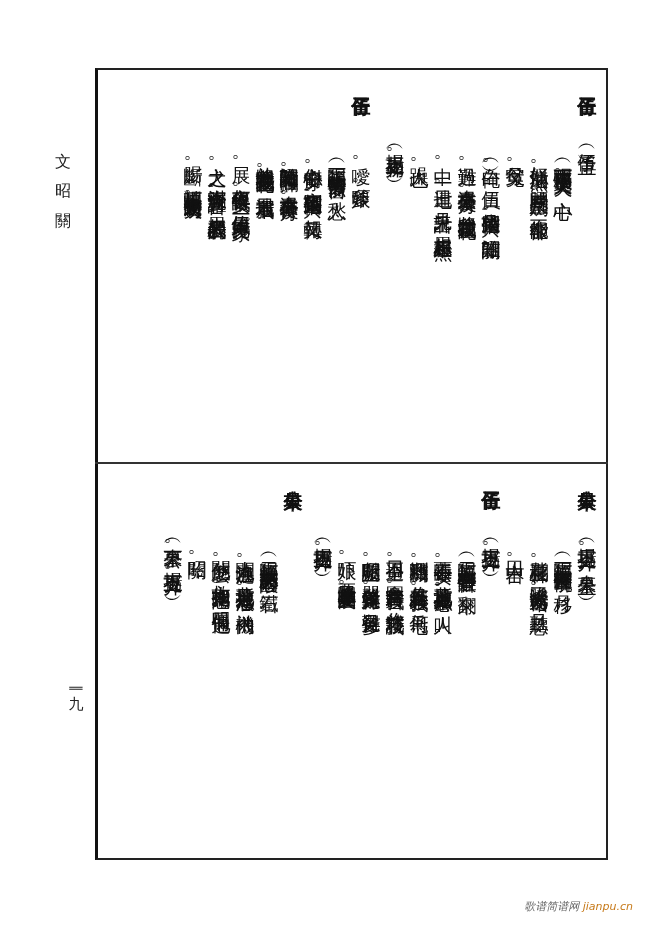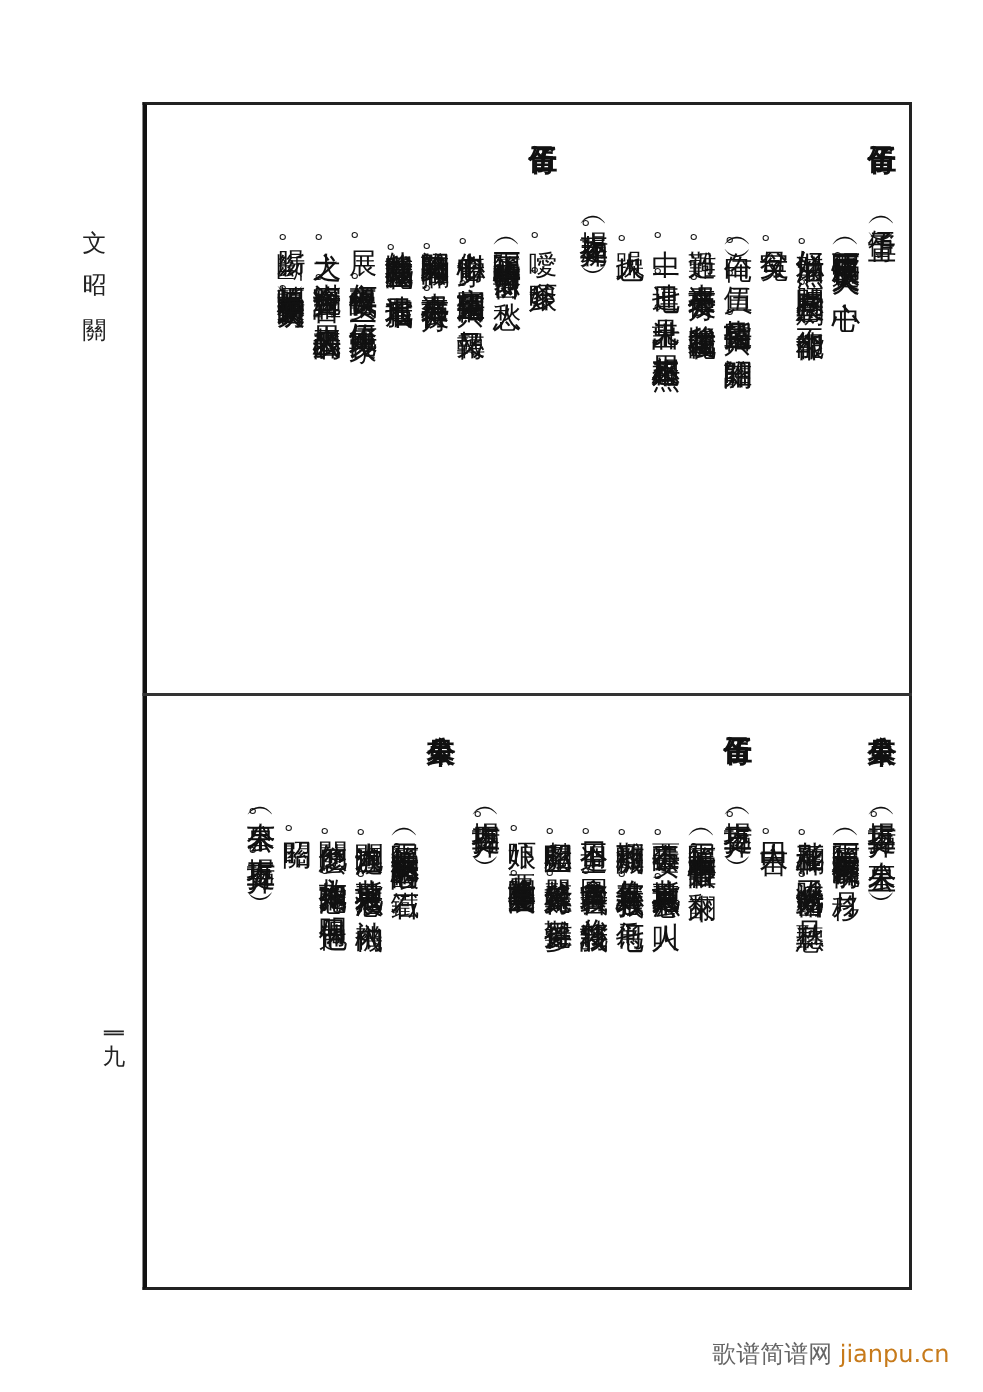--- a/index.html
+++ b/index.html
@@ -30,21 +30,21 @@
   .margin-title {
     position:absolute; left:52px; top:140px; writing-mode:vertical-rl; text-orientation:upright;
     font-size:16px; letter-spacing:30px; color:#222;
   }
   .page-number {
     position:absolute; left:66px; top:680px; writing-mode:vertical-rl; text-orientation:upright;
     font-size:15px; letter-spacing:2px; color:#222;
   }
   .watermark {
     position:absolute; right:22px; bottom:14px; font-family:"DejaVu Sans", sans-serif;
-    font-size:16px; color:#666;
+    font-size:11px; color:#666;font-style:italic;
   }
   .watermark .url { color:#c77a1a; }
 </style>
 </head>
 <body>
 
 <div class="margin-title">文昭關</div>
 <div class="page-number">一一九</div>
 
 <div class="frame"></div>

